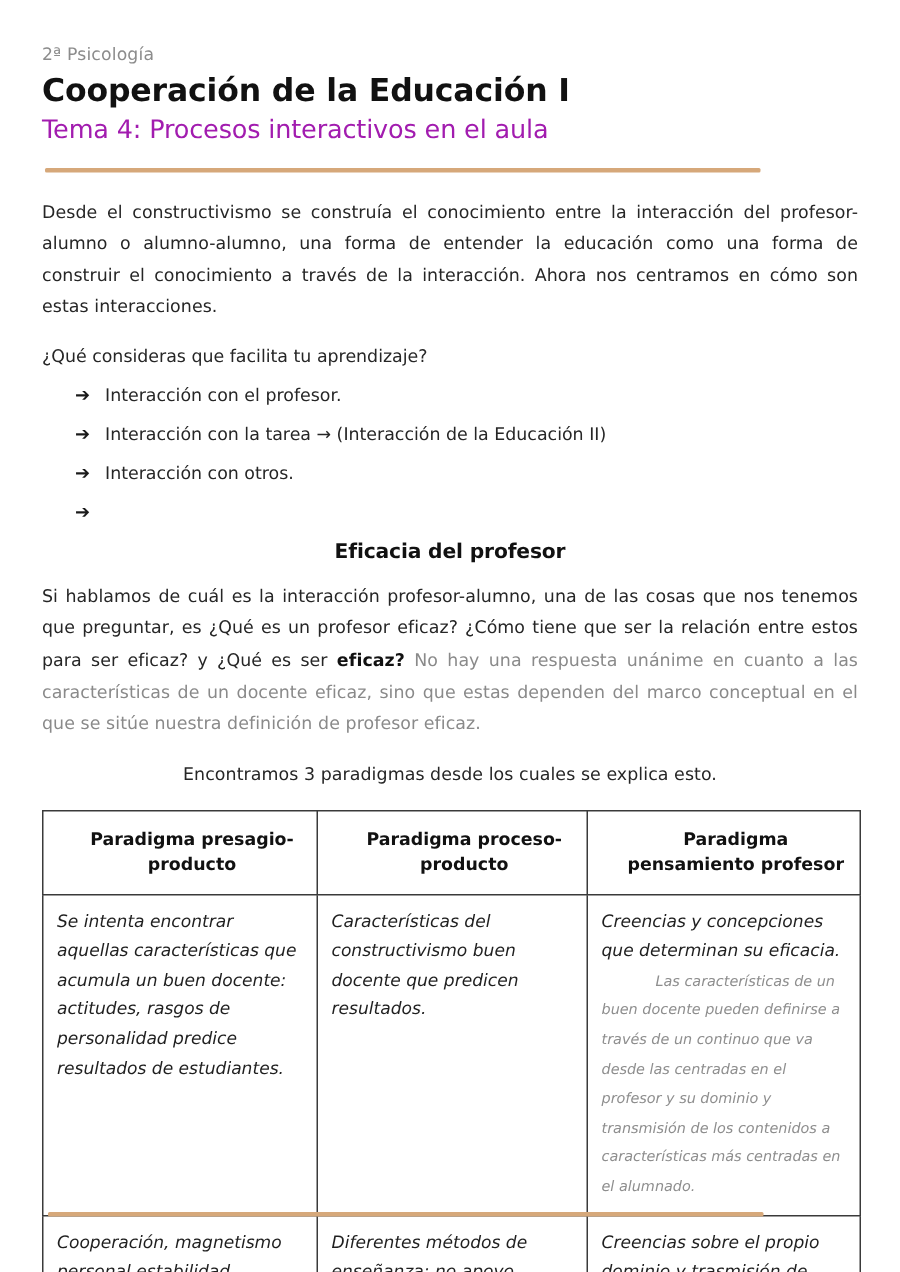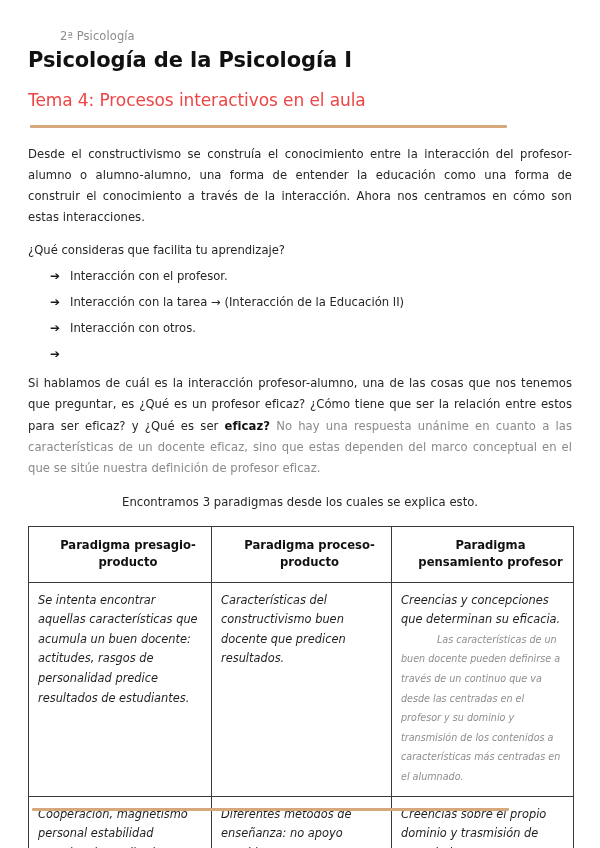--- a/index.html
+++ b/index.html
@@ -26,36 +26,35 @@
   
   .header {
     padding-top: 30px;
   }
   .course-label {
     font-size: 11.5px;
     color: #8c8c8c;
     letter-spacing: 0.1px;
     line-height: 1.2;
     font-weight: 400;
-    margin-left: 32px;
   }
   .doc-title {
     font-size: 21px;
     font-weight: 700;
     color: #111111;
     line-height: 1.28;
     margin-top: 3px;
     letter-spacing: -0.1px;
   }
   .doc-subtitle {
     font-size: 17px;
     font-weight: 400;
-    color: #ef4444;
+    color: #a21caf;
     line-height: 1.3;
-    margin-top: 15px;
+    margin-top: 2px;
     letter-spacing: -0.1px;
   }
   .rule {
     height: 3px;
     background: #d6a87a;
     width: 477px;
     margin-left: 2px;
     border-radius: 1px;
   }
   .rule-top { margin-top: 14px; }
@@ -156,21 +155,21 @@
     margin-left: 36px;
   }
 </style>
 </head>
 <body>
 
 <div class="page">
 
   <div class="header">
     <div class="course-label">2ª Psicología</div>
-    <div class="doc-title">Psicología de la Psicología I</div>
+    <div class="doc-title">Cooperación de la Educación I</div>
     <div class="doc-subtitle">Tema 4: Procesos interactivos en el aula</div>
     <div class="rule rule-top"></div>
   </div>
 
   <div class="content">
 
     <p class="para">Desde el constructivismo se construía el conocimiento entre la interacción del profesor-alumno o alumno-alumno, una forma de entender la educación como una forma de construir el conocimiento a través de la interacción. Ahora nos centramos en cómo son estas interacciones.</p>
 
     <p class="question">¿Qué consideras que facilita tu aprendizaje?</p>
 
@@ -185,20 +184,21 @@
       </li>
       <li>
         <span class="arrow-bullet">➔</span>
         <span>Interacción con otros.</span>
       </li>
       <li>
         <span class="arrow-bullet">➔</span>
       </li>
     </ul>
 
+    <h2 class="section-heading">Eficacia del profesor</h2>
 
     <p class="para"><span>Si hablamos de cuál es la interacción profesor-alumno, una de las cosas que nos tenemos que preguntar, es ¿Qué es un profesor eficaz? ¿Cómo tiene que ser la relación entre estos para ser eficaz? y ¿Qué es ser </span><span class="bold">eficaz?</span><span class="gray"> No hay una respuesta unánime en cuanto a las características de un docente eficaz, sino que estas dependen del marco conceptual en el que se sitúe nuestra definición de profesor eficaz.</span></p>
 
     <p class="para tight">Encontramos 3 paradigmas desde los cuales se explica esto.</p>
 
     <table class="paradigms">
       <colgroup>
         <col class="col-a">
           <col class="col-b">
           <col class="col-c">

